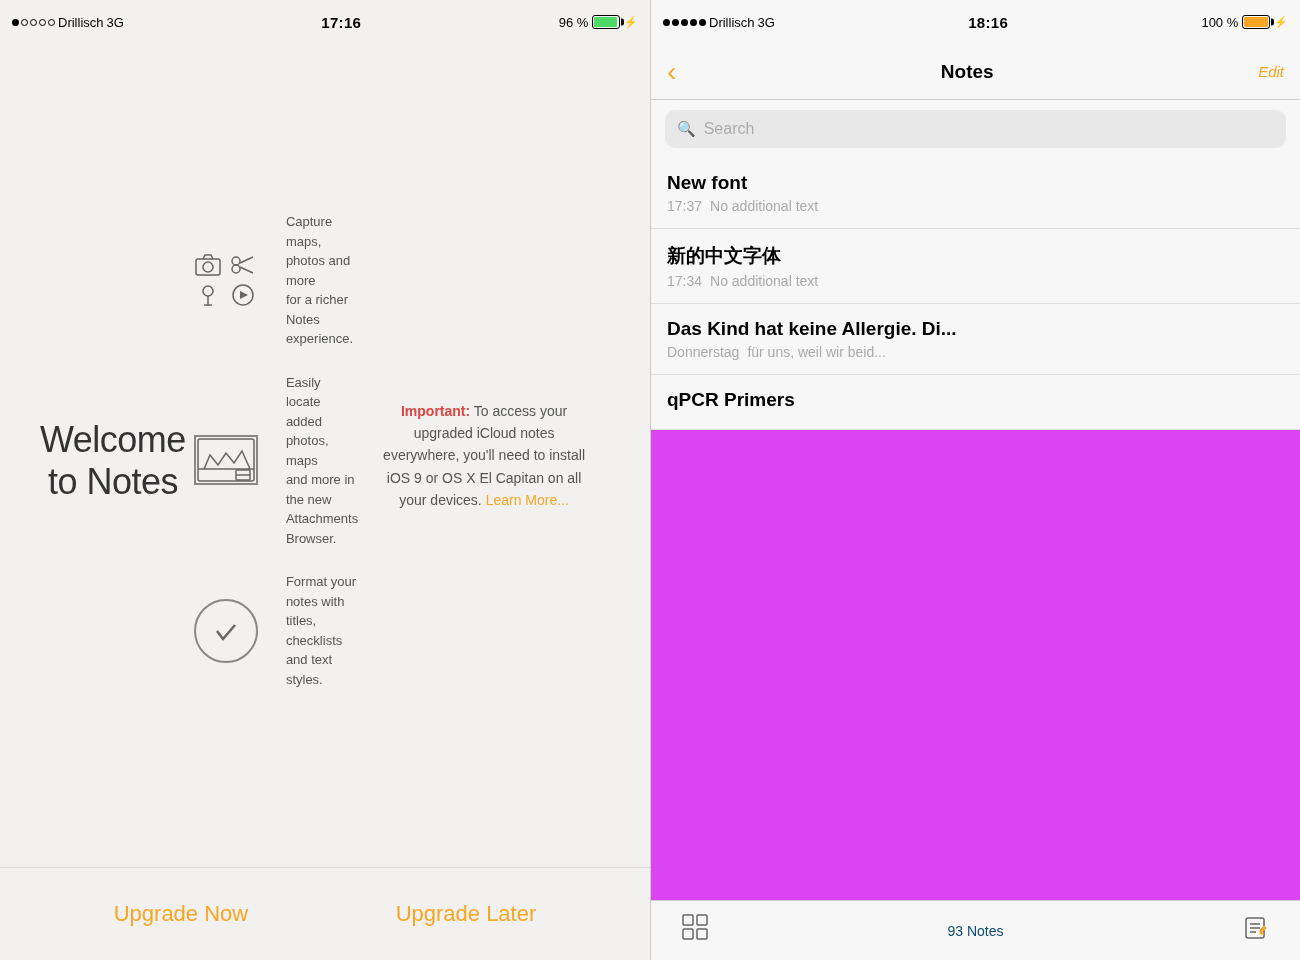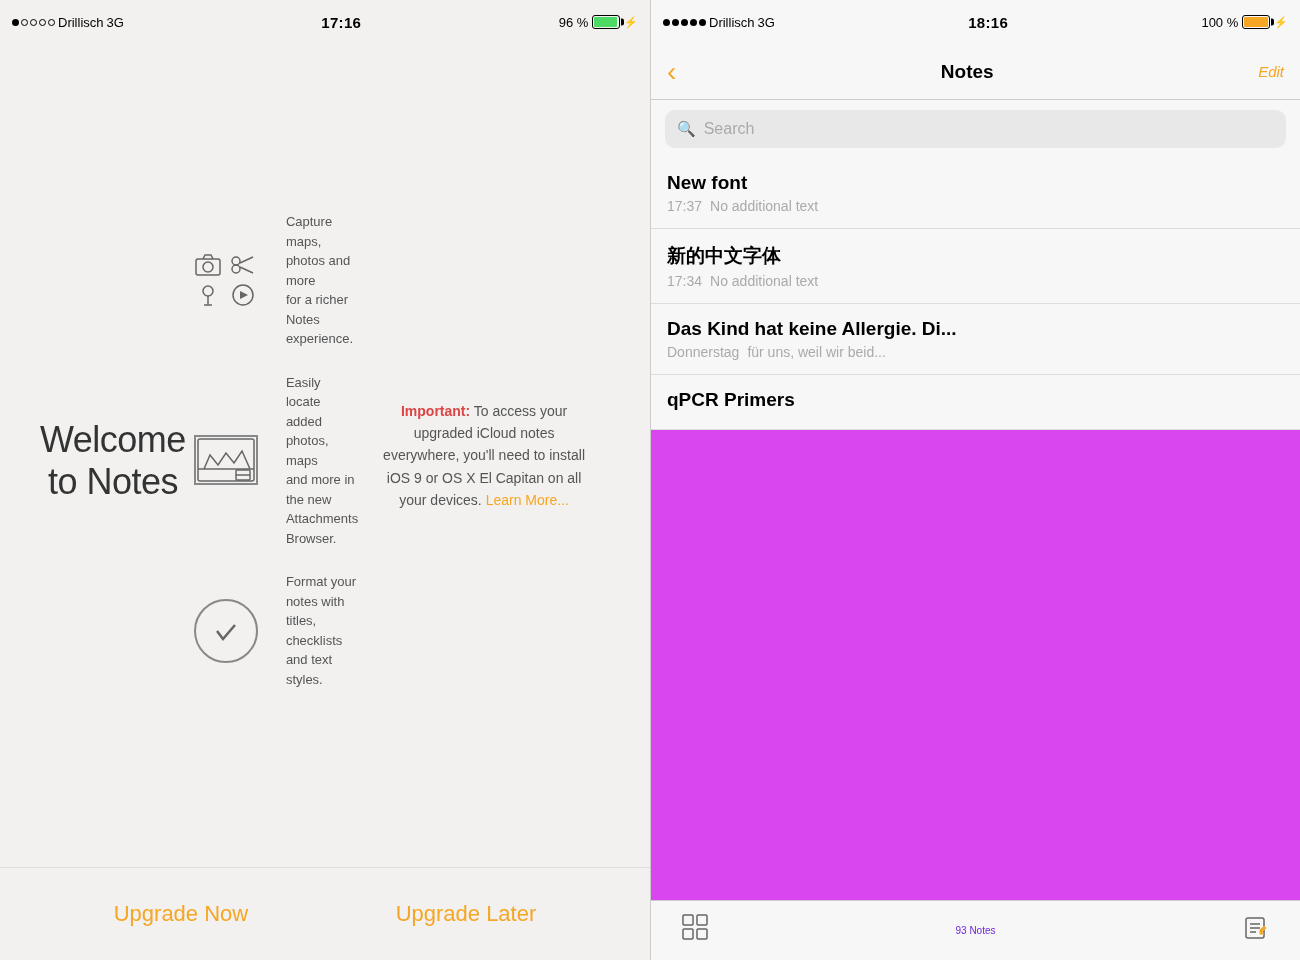--- a/index.html
+++ b/index.html
@@ -361,22 +361,22 @@
       padding: 0 30px;
       flex-shrink: 0;
     }
 
     .tab-grid-icon {
       color: #f5a623;
       font-size: 24px;
     }
 
     .tab-count {
-      font-size: 10px;
-      color: #6d28d9;
+      font-size: 14px;
+      color: #0c4a6e;
       text-align: center;
     }
 
     .tab-compose-icon {
       color: #f5a623;
       font-size: 22px;
     }
 
     
     svg {

